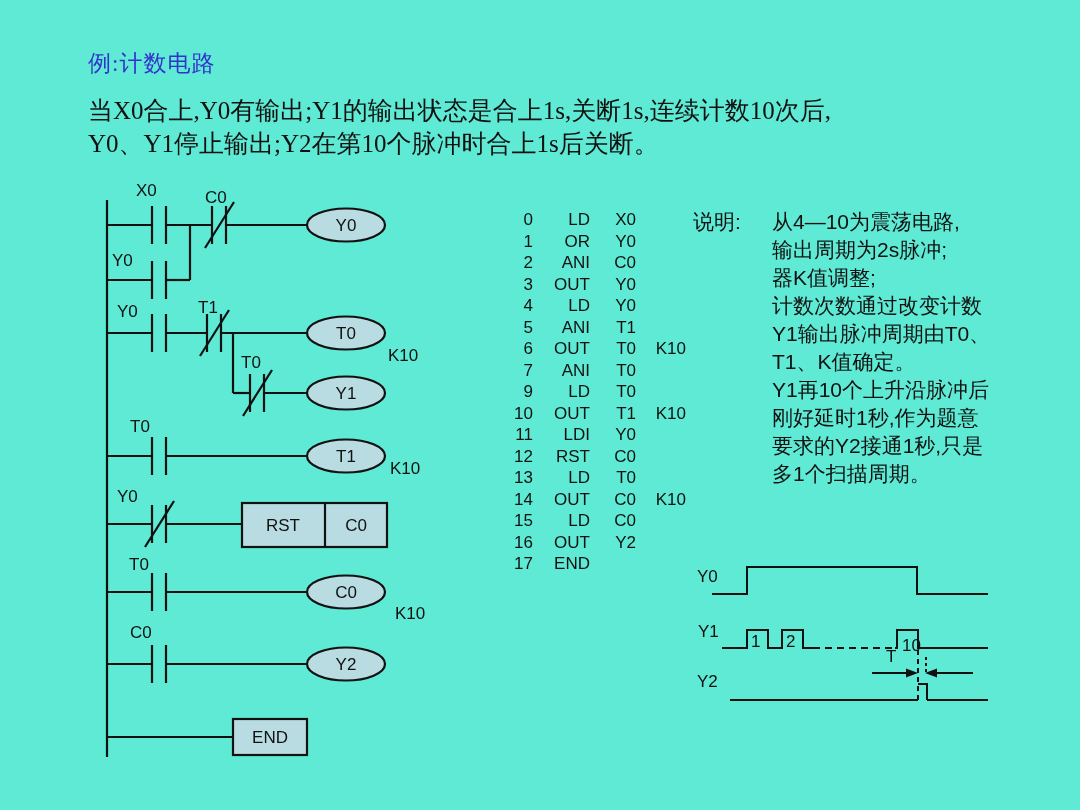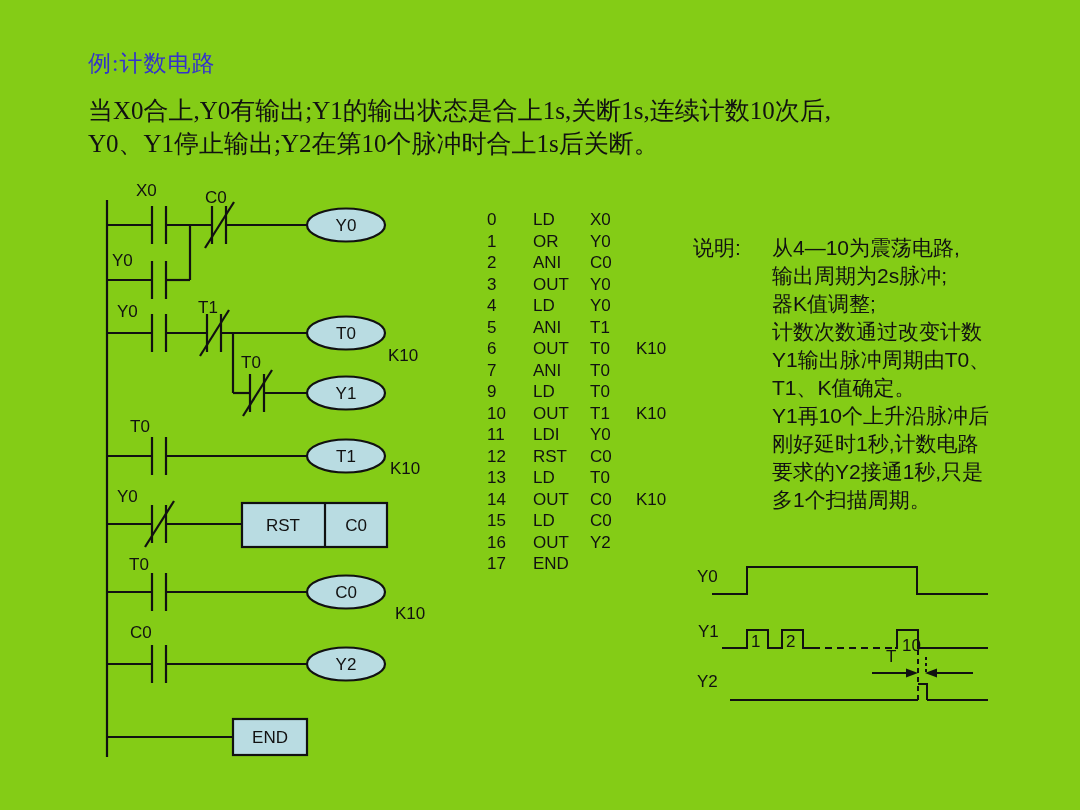--- a/index.html
+++ b/index.html
@@ -1,31 +1,31 @@
 <!DOCTYPE html>
 <html><head>
 <meta charset="utf-8">
 <style>
   html,body{margin:0;padding:0;background:#888;}
-  .slide{position:relative;width:1080px;height:810px;background:#84cc16;overflow:hidden;
+  .slide{position:relative;width:1080px;height:810px;background:#5eead4;overflow:hidden;
          font-family:"Liberation Sans", sans-serif;}
   .title{position:absolute;left:88px;top:48px;font-size:23px;color:#3333cc;
          font-family:"Liberation Serif", serif;letter-spacing:1px;}
   .intro{position:absolute;left:88px;top:94px;width:950px;font-size:25px;color:#111;
          line-height:33px;font-family:"Liberation Serif", serif;}
   .diagram-svg{position:absolute;left:0;top:0;width:1080px;height:810px;}
   .program{position:absolute;left:487px;top:209px;font-size:17px;color:#111;line-height:21.5px;}
-  .prow{white-space:nowrap;}
+  .prow{white-space:nowrap;text-align:right;}
   .prow span{display:inline-block;}
   .pn{width:46px;}
   .pop{width:57px;}
   .poper{width:46px;}
   .pk{width:50px;}
   .notes{position:absolute;left:693px;top:208px;width:360px;font-size:21px;color:#111;
-         line-height:28px;display:flex;margin-top:26px;}
+         line-height:28px;display:flex;}
   .notes-label{flex:0 0 79px;}
   .notes-lines{flex:1;}
   svg text{font-family:"Liberation Sans", sans-serif;fill:#111;}
 </style>
 </head>
 <body>
 
 <div class="slide">
 
   <div class="title">例:计数电路</div>
@@ -58,21 +58,21 @@
   <div class="notes">
     <div class="notes-label">说明:</div>
     <div class="notes-lines">
       <div>从4—10为震荡电路,</div>
       <div>输出周期为2s脉冲;</div>
       <div>器K值调整;</div>
       <div>计数次数通过改变计数</div>
       <div>Y1输出脉冲周期由T0、</div>
       <div>T1、K值确定。</div>
       <div>Y1再10个上升沿脉冲后</div>
-      <div>刚好延时1秒,计数电路</div>
+      <div>刚好延时1秒,作为题意</div>
       <div>要求的Y2接通1秒,只是</div>
       <div>多1个扫描周期。</div>
     </div>
   </div>
 
   <svg class="diagram-svg" viewBox="0 0 1080 810">
     <g stroke="#111" stroke-width="2.2" fill="none">
 
       <line x1="107" y1="200" x2="107" y2="757"></line>
 

